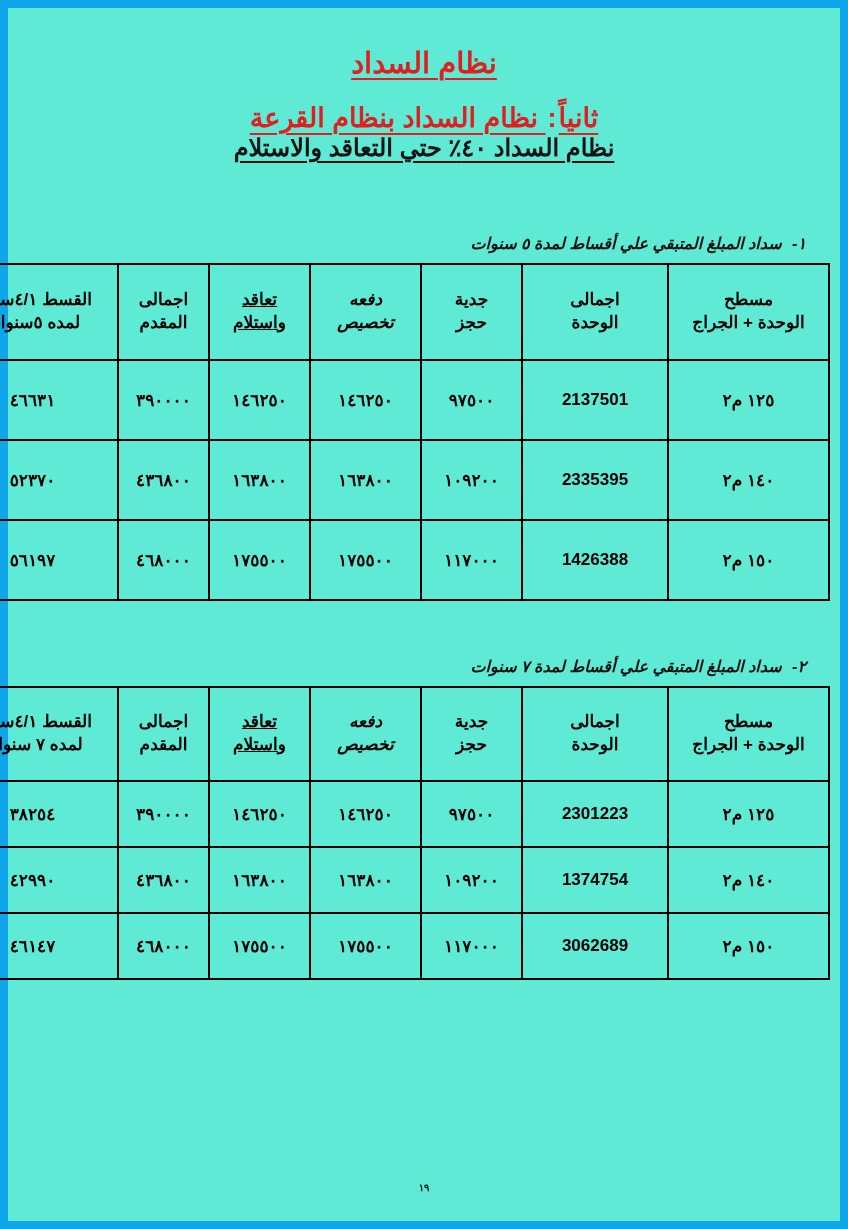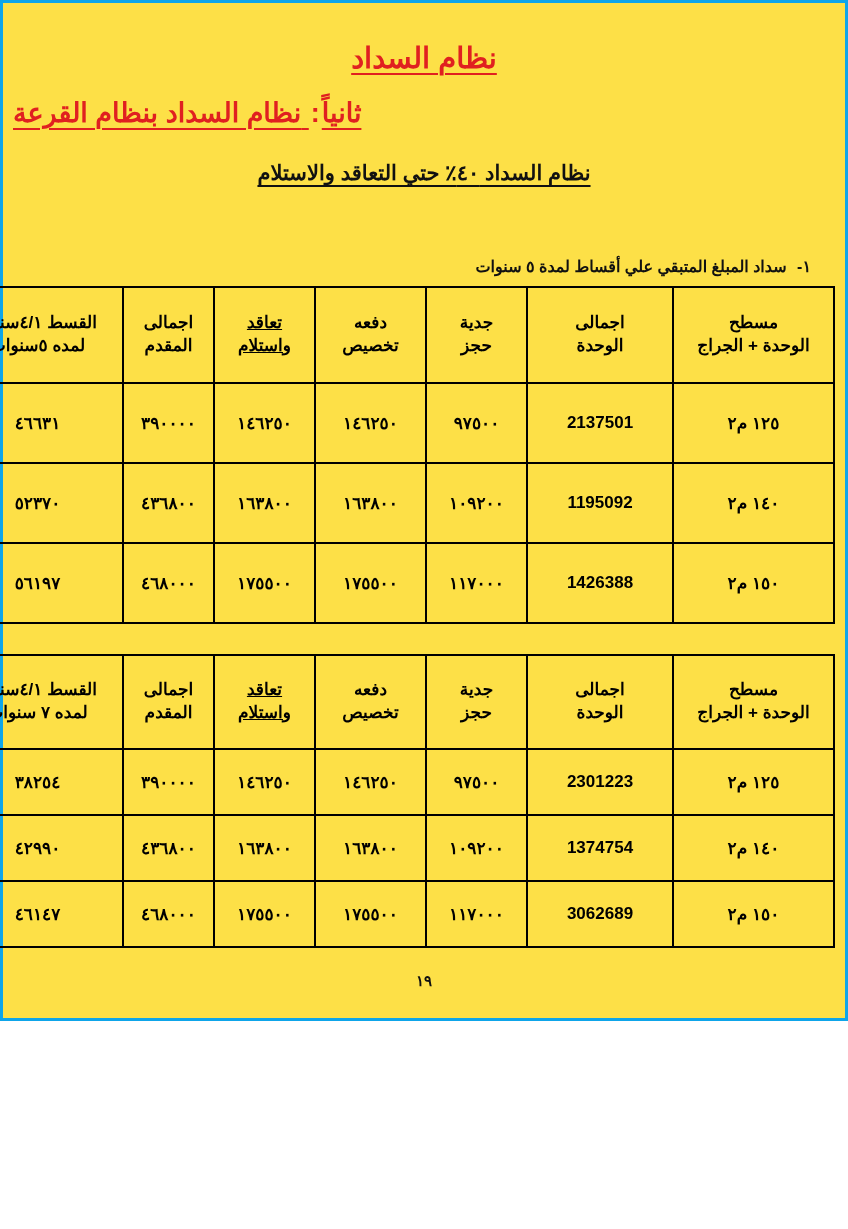--- a/index.html
+++ b/index.html
@@ -12,24 +12,24 @@
     height: 1229px;
     font-family: "Liberation Sans", sans-serif;
     color: #000000;
     position: relative;
     overflow: hidden;
   }
   .page {
     position: absolute;
     top: 0; left: 0;
     width: 848px;
-    height: 1021px;
+    height: 1229px;
     box-sizing: border-box;
-    border: 3px solid #0ea5e9;
-    background: #fde047;
+    border: 8px solid #0ea5e9;
+    background: #5eead4;
   }
   .inner {
     position: absolute;
     top: 10px;
     left: 10px;
     right: 10px;
     bottom: 10px;
   }
 
   
@@ -38,51 +38,51 @@
     color: #e02020;
     font-weight: bold;
     font-size: 29px;
     letter-spacing: 0px;
     margin-top: 28px;
     text-decoration: underline;
     text-underline-offset: 5px;
     text-decoration-thickness: 2px;
   }
   .title-sub {
-    text-align: left;
+    text-align: center;
     color: #e02020;
     font-weight: bold;
     font-size: 27px;
     margin-top: 22px;
     text-decoration: underline;
     text-underline-offset: 6px;
     text-decoration-thickness: 2px;
   }
   .title-sub .sep {
     display: inline-block;
     padding: 0 2px;
   }
   .title-third {
     text-align: center;
     color: #111111;
     font-weight: bold;
-    font-size: 21px;
-    margin-top: 32px;
+    font-size: 24px;
     text-decoration: underline;
     text-underline-offset: 5px;
     text-decoration-thickness: 2px;
   }
 
   .section-caption {
     font-weight: bold;
     font-size: 16px;
     color: #111;
     text-align: right;
     margin: 26px 24px 10px 24px;
     direction: rtl;
+    font-style: italic;
   }
   .section-caption .num {
     display: inline-block;
     margin-left: 6px;
   }
 
   
   table.paytable {
     border-collapse: collapse;
     width: 800px;
@@ -108,37 +108,37 @@
     height: 70px;
     font-weight: bold;
     font-size: 17px;
   }
   table.paytable.compact td { height: 56px; }
   table.paytable.compact th { height: 84px; }
 
   .col-area   { width: 155px; margin-top: 45px; }
   .col-total  { width: 140px; }
   .col-res    { width: 95px; }
-  .col-alloc  { width: 105px; }
+  .col-alloc  { width: 105px; font-style: italic; }
   .col-contr  { width: 95px; text-decoration: underline; }
   .col-down   { width: 85px; }
   .col-inst   { width: 165px; }
 
   .th-two-line span { display: block; }
 
   .spacer-1 { height: 46px; }
   .spacer-2 { height: 30px; }
 
   .page-number {
     position: absolute;
     bottom: 18px;
     left: 0;
     right: 0;
     text-align: center;
-    font-size: 15px;
+    font-size: 10px;
     font-weight: bold;
     color: #111;
   }
 </style>
 </head>
 <body>
 
 <div class="page">
   <div class="inner">
 
@@ -196,41 +196,45 @@
           <td>١٢٥ م٢</td>
           <td>2137501</td>
           <td>٩٧٥٠٠</td>
           <td>١٤٦٢٥٠</td>
           <td>١٤٦٢٥٠</td>
           <td>٣٩٠٠٠٠</td>
           <td>٤٦٦٣١</td>
         </tr>
         <tr>
           <td>١٤٠ م٢</td>
-          <td>1195092</td>
+          <td>2335395</td>
           <td>١٠٩٢٠٠</td>
           <td>١٦٣٨٠٠</td>
           <td>١٦٣٨٠٠</td>
           <td>٤٣٦٨٠٠</td>
           <td>٥٢٣٧٠</td>
         </tr>
         <tr>
           <td>١٥٠ م٢</td>
           <td>1426388</td>
           <td>١١٧٠٠٠</td>
           <td>١٧٥٥٠٠</td>
           <td>١٧٥٥٠٠</td>
           <td>٤٦٨٠٠٠</td>
           <td>٥٦١٩٧</td>
         </tr>
       </tbody>
     </table>
 
     <div class="spacer-2"></div>
 
+    <div class="section-caption">
+      <span class="num">٢-</span>
+      <span>سداد المبلغ المتبقي علي أقساط لمدة ٧ سنوات</span>
+    </div>
 
     <table class="paytable compact">
       <thead>
         <tr>
           <th class="col-area th-two-line">
             <span>مسطح</span>
             <span>الوحدة + الجراج</span>
           </th>
           <th class="col-total th-two-line">
             <span>اجمالى</span>

